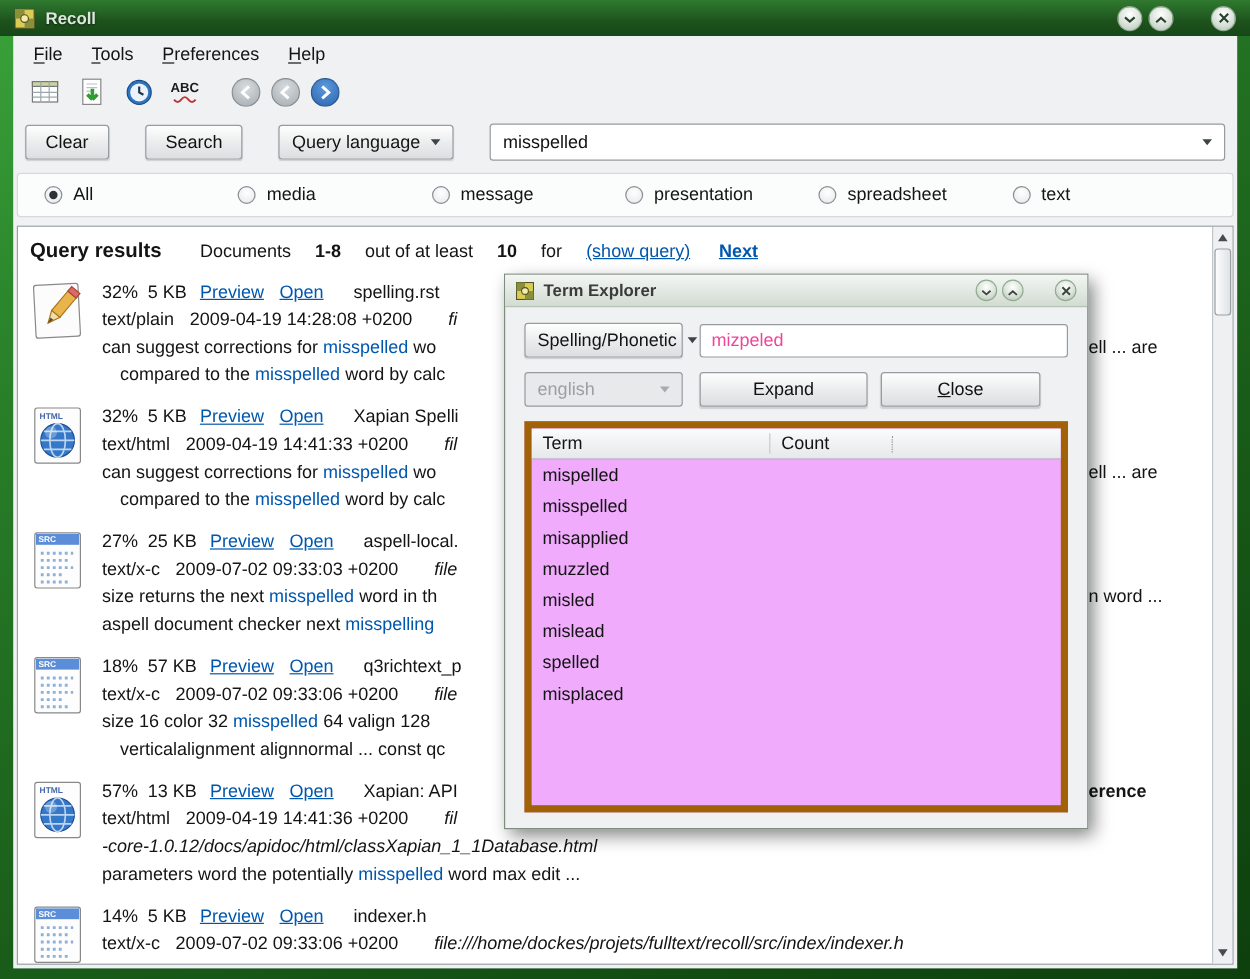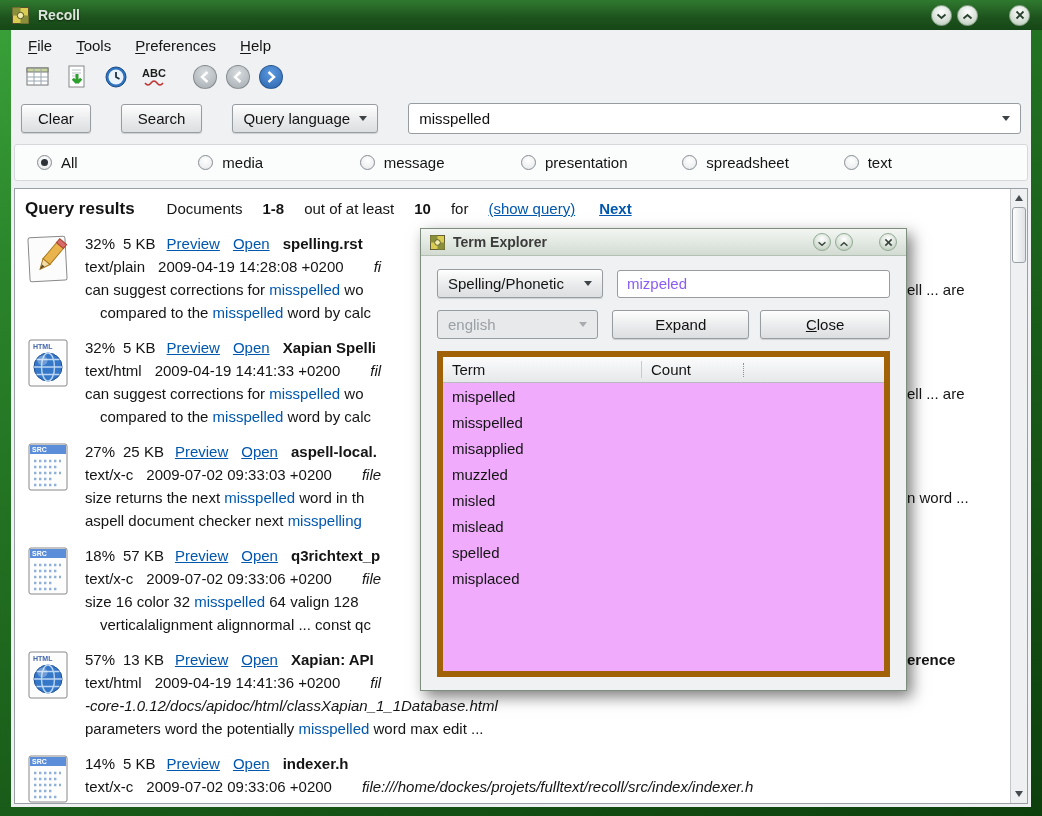--- a/index.html
+++ b/index.html
@@ -64,21 +64,21 @@
 
   .result{display:flex;gap:14px;margin-bottom:12px}
   .ricon{width:46px;flex:0 0 46px;padding-top:2px}
   .rbody{flex:1;font-size:15px;line-height:23px}
   .rline{position:relative;white-space:nowrap}
   .frag{position:absolute;left:822px;top:0;white-space:nowrap}
   .rtitlefrag{font-weight:bold}
   .rel{margin-right:8px}
   .rsize{margin-right:11px}
   .rlink{margin-right:13px}
-  .rtitle{font-weight:bold;}
+  .rtitle{font-weight:normal;margin-left:12px}
   .rmime{margin-right:13px}
   .rdate{margin-right:30px}
   .iturl{font-style:italic}
   .hl{color:#0057ae}
   .indent{padding-left:15px}
 
   .scrollbar{width:17px;flex:0 0 17px;background:#eef0f1;border-left:1px solid #c2c6c9;position:relative}
   .sb-btn{position:absolute;left:0;right:0;height:16px;display:flex;align-items:center;justify-content:center;cursor:pointer}
   .sb-btn.up{top:1px}.sb-btn.down{bottom:1px}
   .tri-up{width:0;height:0;border-left:4px solid transparent;border-right:4px solid transparent;border-bottom:6px solid #464b4f}
@@ -87,23 +87,23 @@
     background:linear-gradient(90deg,#fdfdfd,#dfe2e4)}
 
   .dialog{position:absolute;left:420px;top:228px;width:487px;height:463px;background:#eff1f2;z-index:10;
     border:1px solid #7e8e7e;box-shadow:5px 6px 14px rgba(0,0,0,.5)}
   .dlg-titlebar{height:27px;display:flex;align-items:center;padding:0 9px;
     background:linear-gradient(180deg,#f3f6f3,#d2dbd2);border-bottom:1px solid #b5c0b5}
   .dlg-title{font-weight:bold;font-size:14px;color:#3b3b3b;margin-left:8px}
   .dlg-controls{margin-left:auto;display:flex;gap:4px;align-items:center}
   .dlg-body{padding:13px 16px 0}
   .dlg-row{display:flex;align-items:center;margin-bottom:12px}
-  .w155{width:166px}
+  .w155{width:132px}
   .field{flex:1;margin-left:14px;height:28px;border:1px solid #969ca0;border-radius:3px;font-size:15px;
-    padding:0 9px;font-family:inherit;background:#fff;color:#8b5cf6;outline:none}
+    padding:0 9px;font-family:inherit;background:#fff;color:#ec4899;outline:none}
   .btn.w140{width:140px;margin-left:14px}
   .btn.w133{width:133px;margin-left:11px}
 
   .term-table{margin-top:1px;height:326px;border:6px solid #a16207;background:#f0abfc;overflow:hidden}
   .tt-header{height:26px;background:linear-gradient(180deg,#fbfbfc,#e6e8ea);border-bottom:1px solid #b7bbbe;
     display:flex;align-items:center;font-size:15px;position:relative}
   .tt-h{cursor:pointer}
   .tt-h.term{padding-left:9px;width:198px}
   .tt-h.count{padding-left:9px;border-left:1px solid #c8cbcd;flex:1}
   .tt-split{position:absolute;left:300px;top:6px;height:14px;border-left:1px dotted #8d9296}

